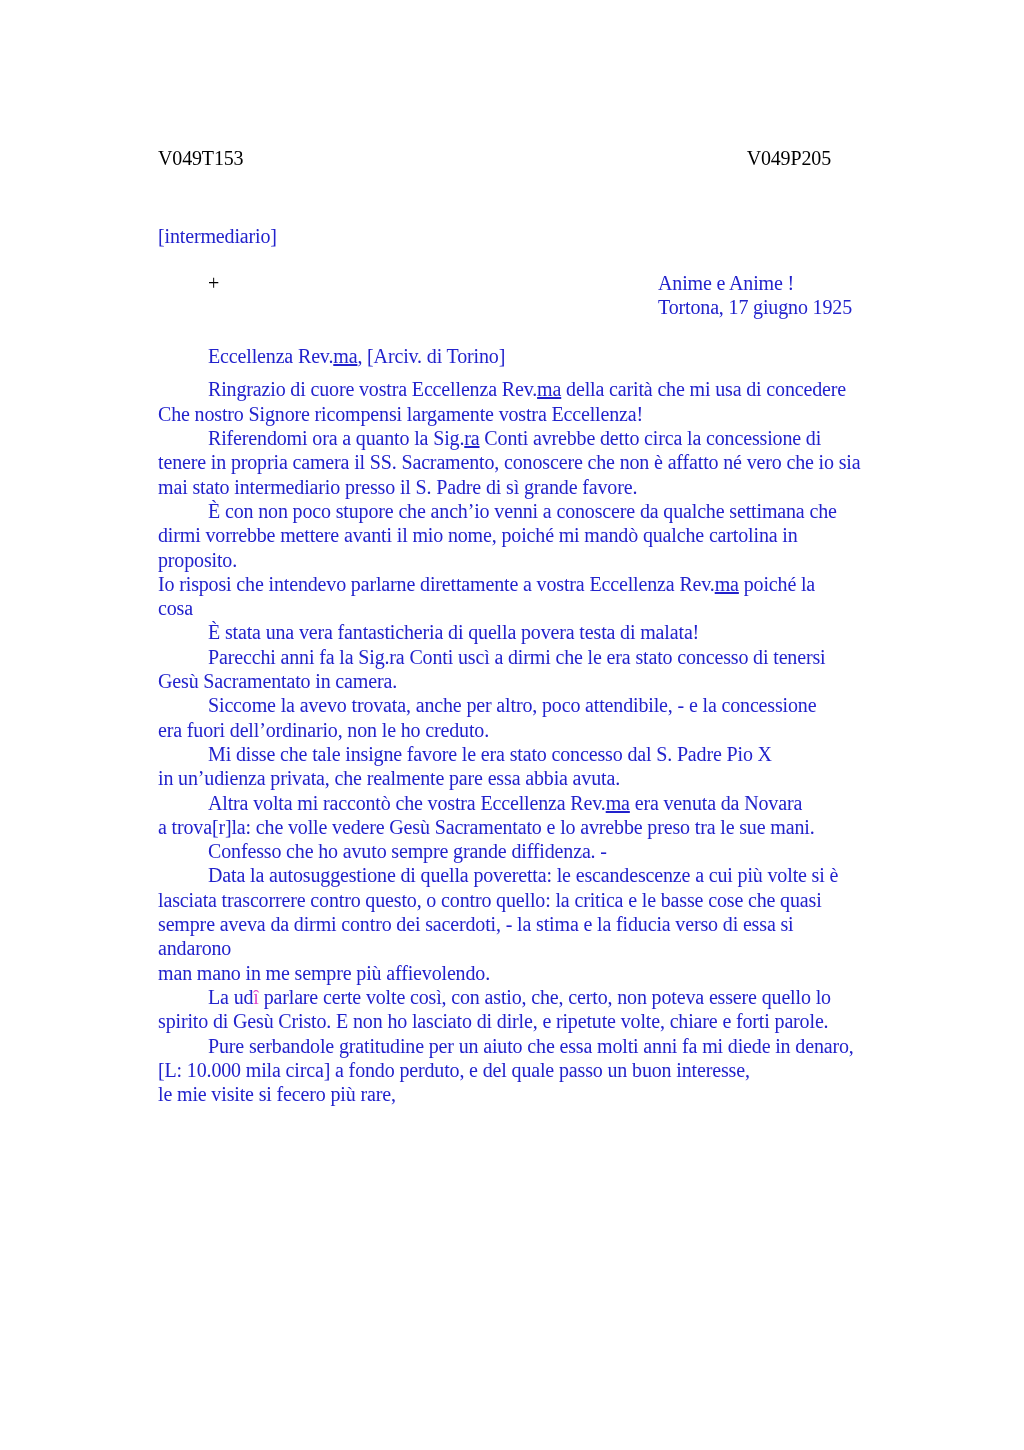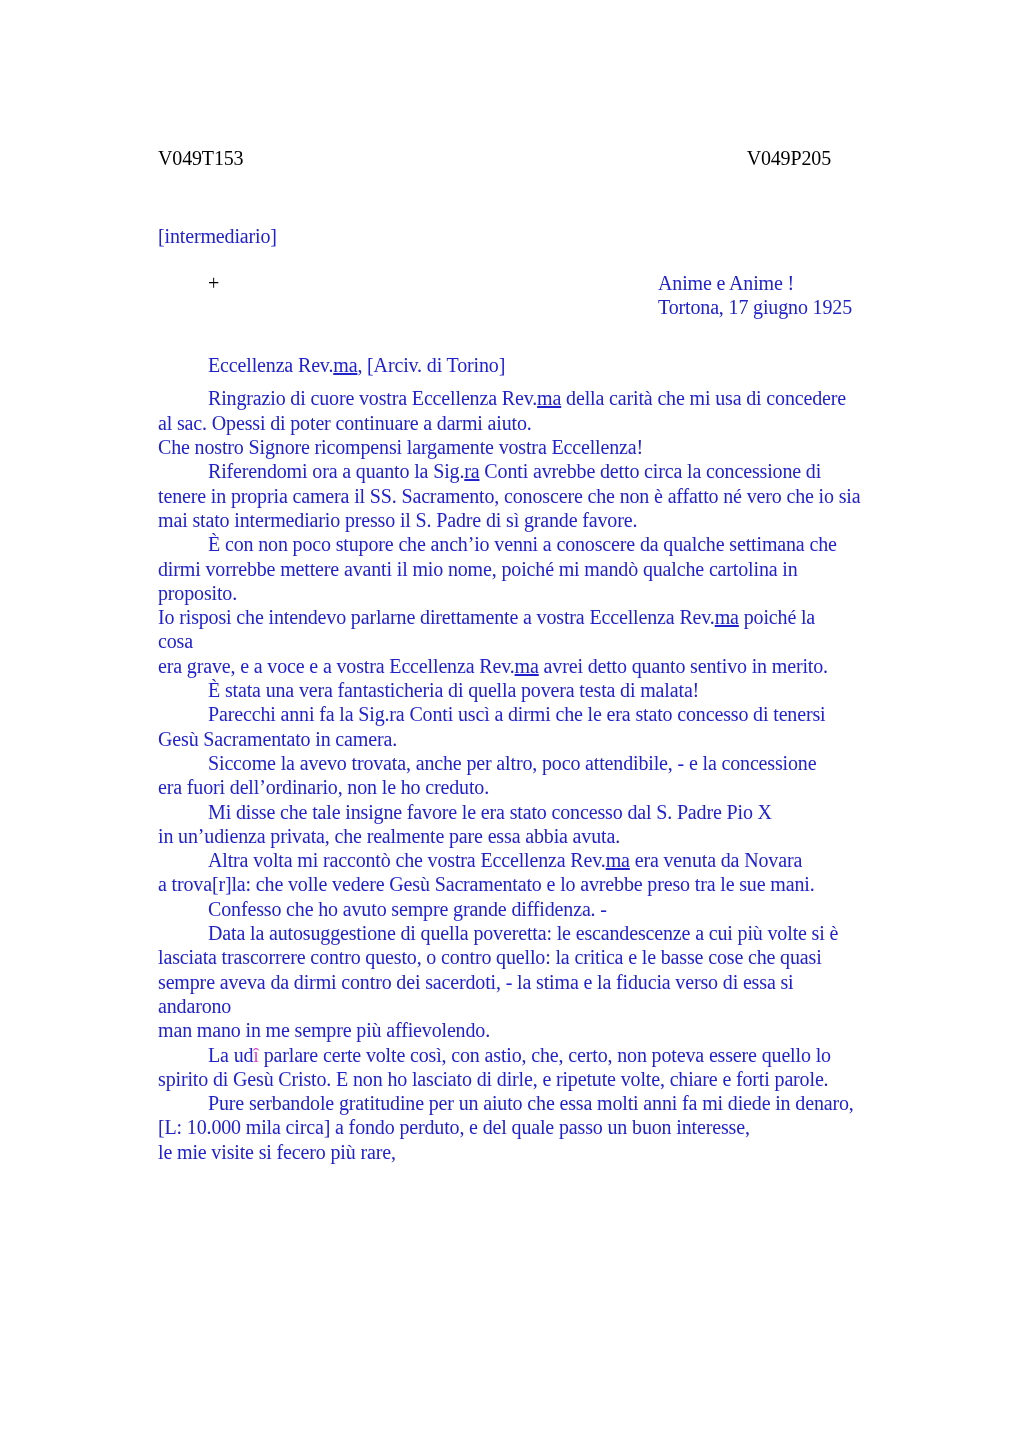--- a/index.html
+++ b/index.html
@@ -51,21 +51,21 @@
     left: 50px;
     top: 0;
     color: #000000;
   }
   .motto-block {
     position: absolute;
     left: 488px;
     top: 0;
     margin-left: 12px;
   }
-  .salutation-row { margin-top: 34px; }
+  .salutation-row { margin-top: 25px; }
   .body-block { margin-top: 9px; }
 </style>
 </head>
 <body>
 
 <div class="page">
   <div class="content">
 
     <div class="header-row">
       <span class="line">V049T153</span>
@@ -79,31 +79,29 @@
       <div class="motto-block">
         <div class="line">Anime e Anime !</div>
         <div class="line">Tortona, 17 giugno 1925</div>
       </div>
     </div>
 
     <div class="salutation-row line indent">Eccellenza Rev.<span class="u">ma</span>, [Arciv. di Torino]</div>
 
     <div class="body-block">
         <div class="line indent">Ringrazio di cuore vostra Eccellenza Rev.<span class="u">ma</span> della carità che mi usa di concedere</div>
-        <div class="line">al sac. Opessi di poter continuare a darmi aiuto.</div>
         <div class="line">Che nostro Signore ricompensi largamente vostra Eccellenza!</div>
         <div class="line indent">Riferendomi ora a quanto la Sig.<span class="u">ra</span> Conti avrebbe detto circa la concessione di</div>
         <div class="line">tenere in propria camera il SS. Sacramento, conoscere che non è affatto né vero che io sia</div>
         <div class="line">mai stato intermediario presso il S. Padre di sì grande favore.</div>
         <div class="line indent">È con non poco stupore che anch’io venni a conoscere da qualche settimana che</div>
         <div class="line">dirmi vorrebbe mettere avanti il mio nome, poiché mi mandò qualche cartolina in</div>
         <div class="line">proposito.</div>
         <div class="line">Io risposi che intendevo parlarne direttamente a vostra Eccellenza Rev.<span class="u">ma</span> poiché la</div>
         <div class="line">cosa</div>
-        <div class="line">era grave, e a voce e a vostra Eccellenza Rev.<span class="u">ma</span> avrei detto quanto sentivo in merito.</div>
         <div class="line indent">È stata una vera fantasticheria di quella povera testa di malata!</div>
         <div class="line indent">Parecchi anni fa la Sig.ra Conti uscì a dirmi che le era stato concesso di tenersi</div>
         <div class="line">Gesù Sacramentato in camera.</div>
         <div class="line indent">Siccome la avevo trovata, anche per altro, poco attendibile, - e la concessione</div>
         <div class="line">era fuori dell’ordinario, non le ho creduto.</div>
         <div class="line indent">Mi disse che tale insigne favore le era stato concesso dal S. Padre Pio X</div>
         <div class="line">in un’udienza privata, che realmente pare essa abbia avuta.</div>
         <div class="line indent">Altra volta mi raccontò che vostra Eccellenza Rev.<span class="u">ma</span> era venuta da Novara</div>
         <div class="line">a trova[r]la: che volle vedere Gesù Sacramentato e lo avrebbe preso tra le sue mani.</div>
         <div class="line indent">Confesso che ho avuto sempre grande diffidenza. -</div>

